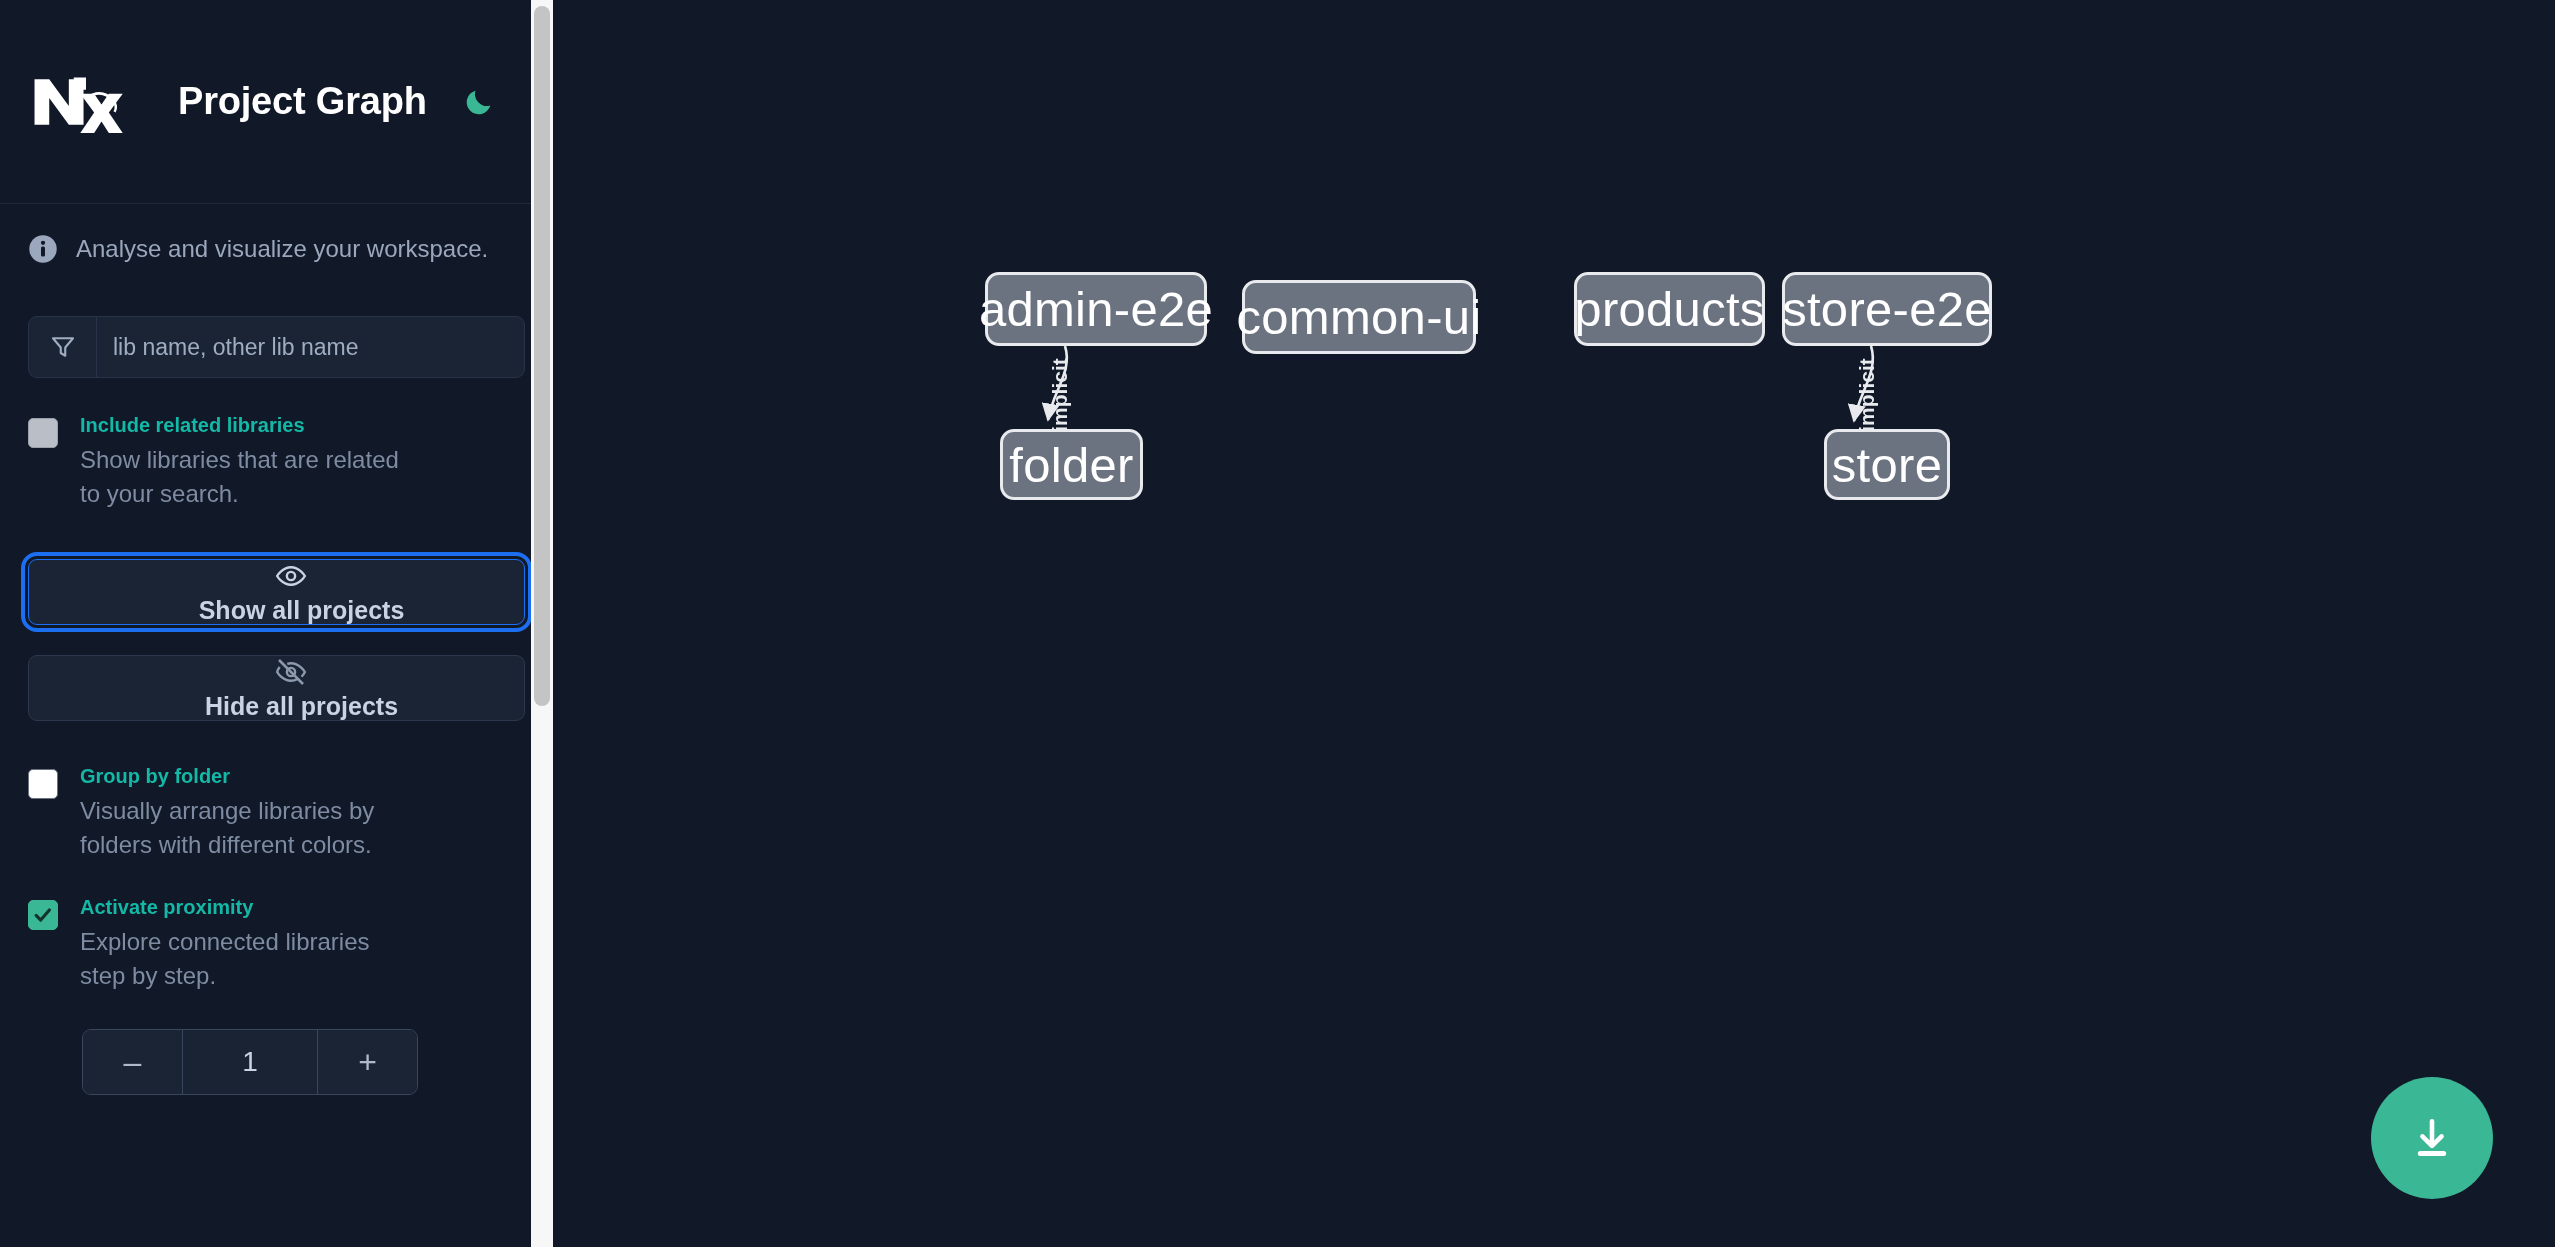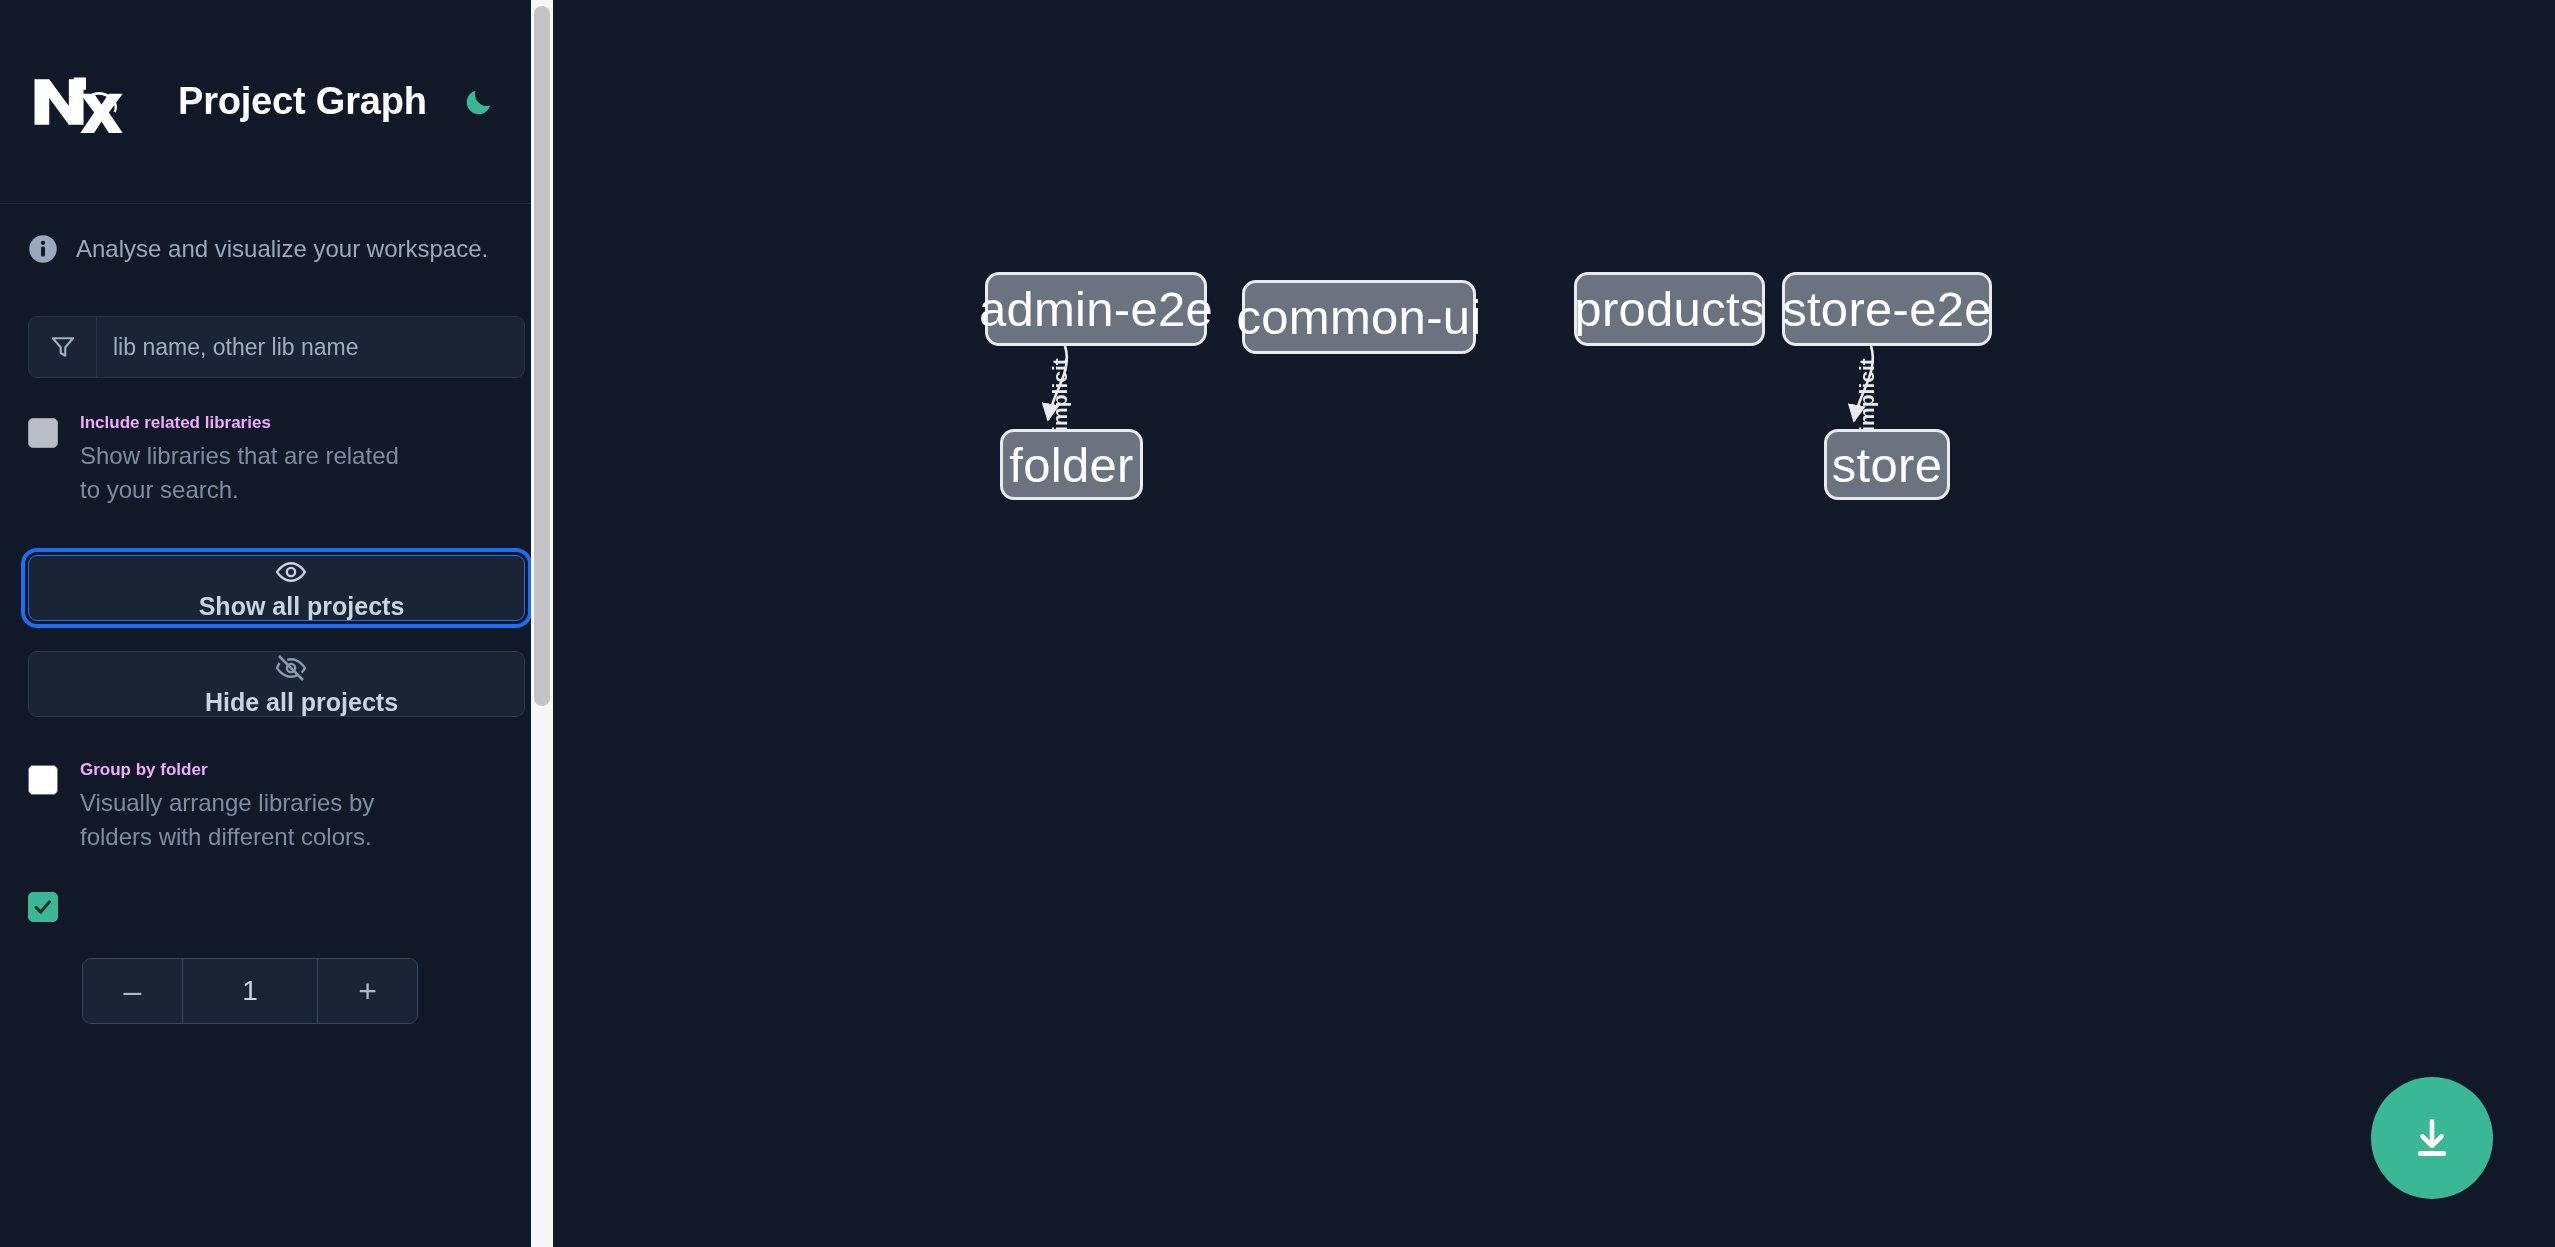--- a/index.html
+++ b/index.html
@@ -71,21 +71,21 @@
   .cbx {
     width: 30px; height: 30px; border-radius: 5px;
     flex: 0 0 auto; margin-top: 6px;
     display: flex; align-items: center; justify-content: center;
     cursor: pointer;
   }
   .cbx-grey { background: #b9bec7; border: 1px solid #9aa0ab; }
   .cbx-white { background: #ffffff; border: 1px solid #6b7280; }
   .cbx-green { background: #3ab795; border: 1px solid #3ab795; }
   .opt-body { margin-left: 22px; }
-  .opt-title { font-size: 17px; font-weight: 700; color: #f0abfc; line-height: 1.35; }
+  .opt-title { font-size: 20px; font-weight: 700; color: #14b8a6; line-height: 1.35; }
   .opt-desc { font-size: 24px; color: #7e8ca3; line-height: 1.42; margin-top: 4px; max-width: 330px; }
 
   .btn {
     margin: 0 28px; height: 66px;
     display: flex; align-items: center;
     background: #1b2435;
     border: 1px solid #2c384e;
     border-radius: 9px;
     padding-left: 28px;
     cursor: pointer;
@@ -252,20 +252,24 @@
         <div class="opt-desc">Visually arrange libraries by folders with different colors.</div>
       </span>
     </div>
 
     <div class="opt-block" style="margin-top:32px">
       <span class="cbx cbx-green">
         <svg viewBox="0 0 24 24" width="22" height="22">
           <path fill="none" stroke="#14332b" stroke-width="3.4" stroke-linecap="round" stroke-linejoin="round" d="M4.5 12.5l5 5 9.5-11"></path>
         </svg>
       </span>
+      <span class="opt-body">
+        <span class="opt-title">Activate proximity</span>
+        <div class="opt-desc">Explore connected libraries step by step.</div>
+      </span>
     </div>
 
     <div class="stepper">
       <div class="step-btn minus">–</div>
       <div class="step-val">1</div>
       <div class="step-btn plus">+</div>
     </div>
 
     <div class="sb-track">
       <div class="sb-thumb"></div>

